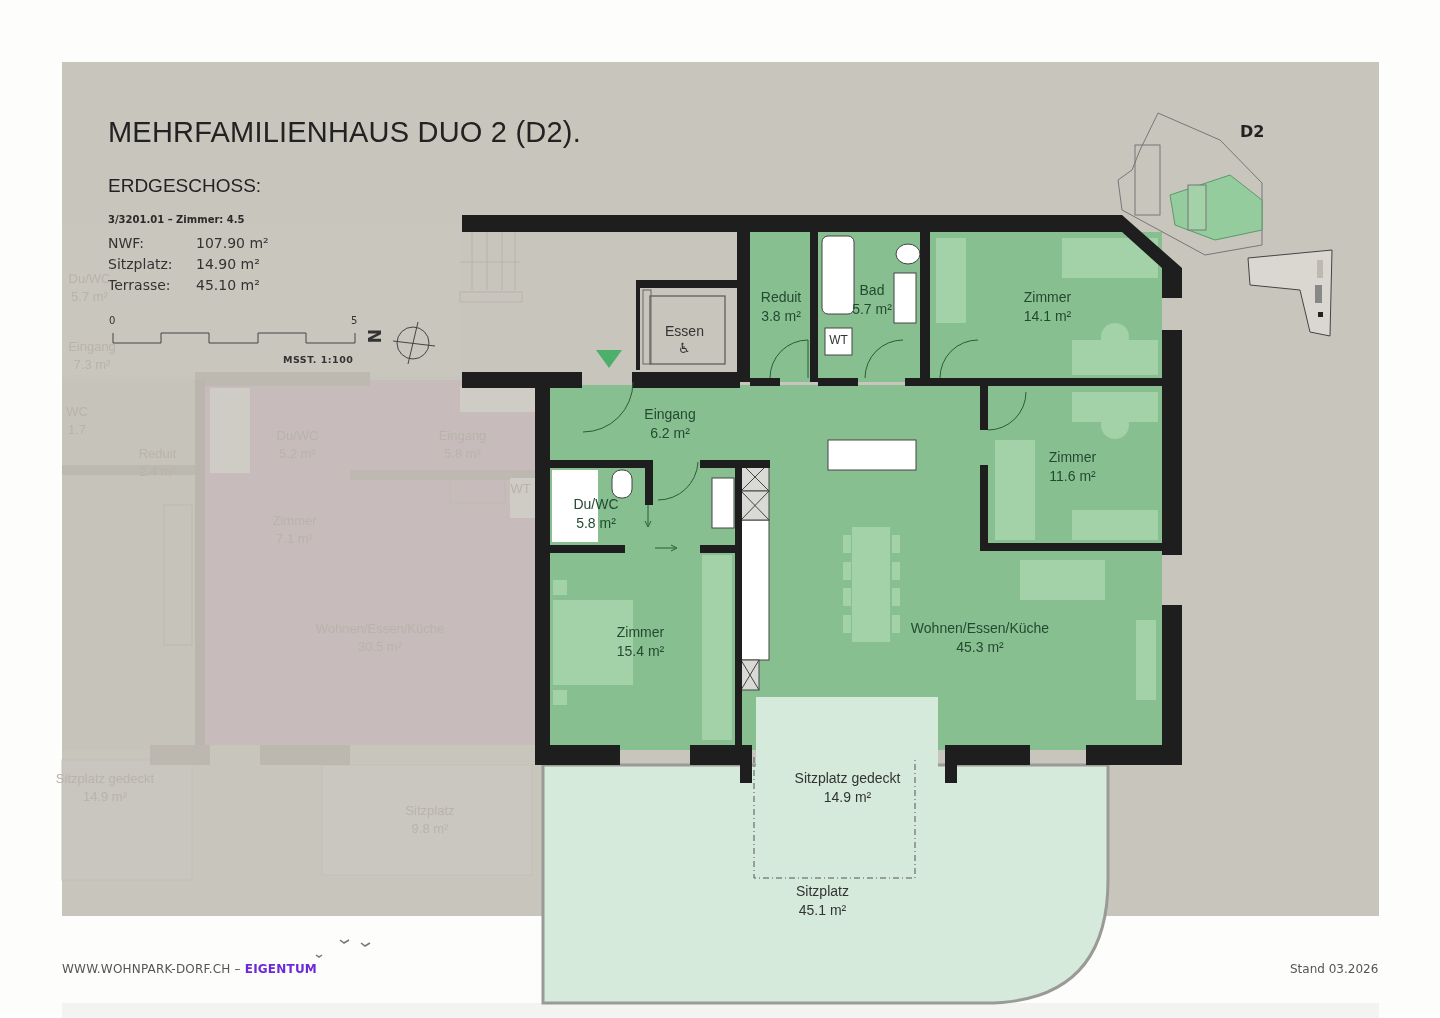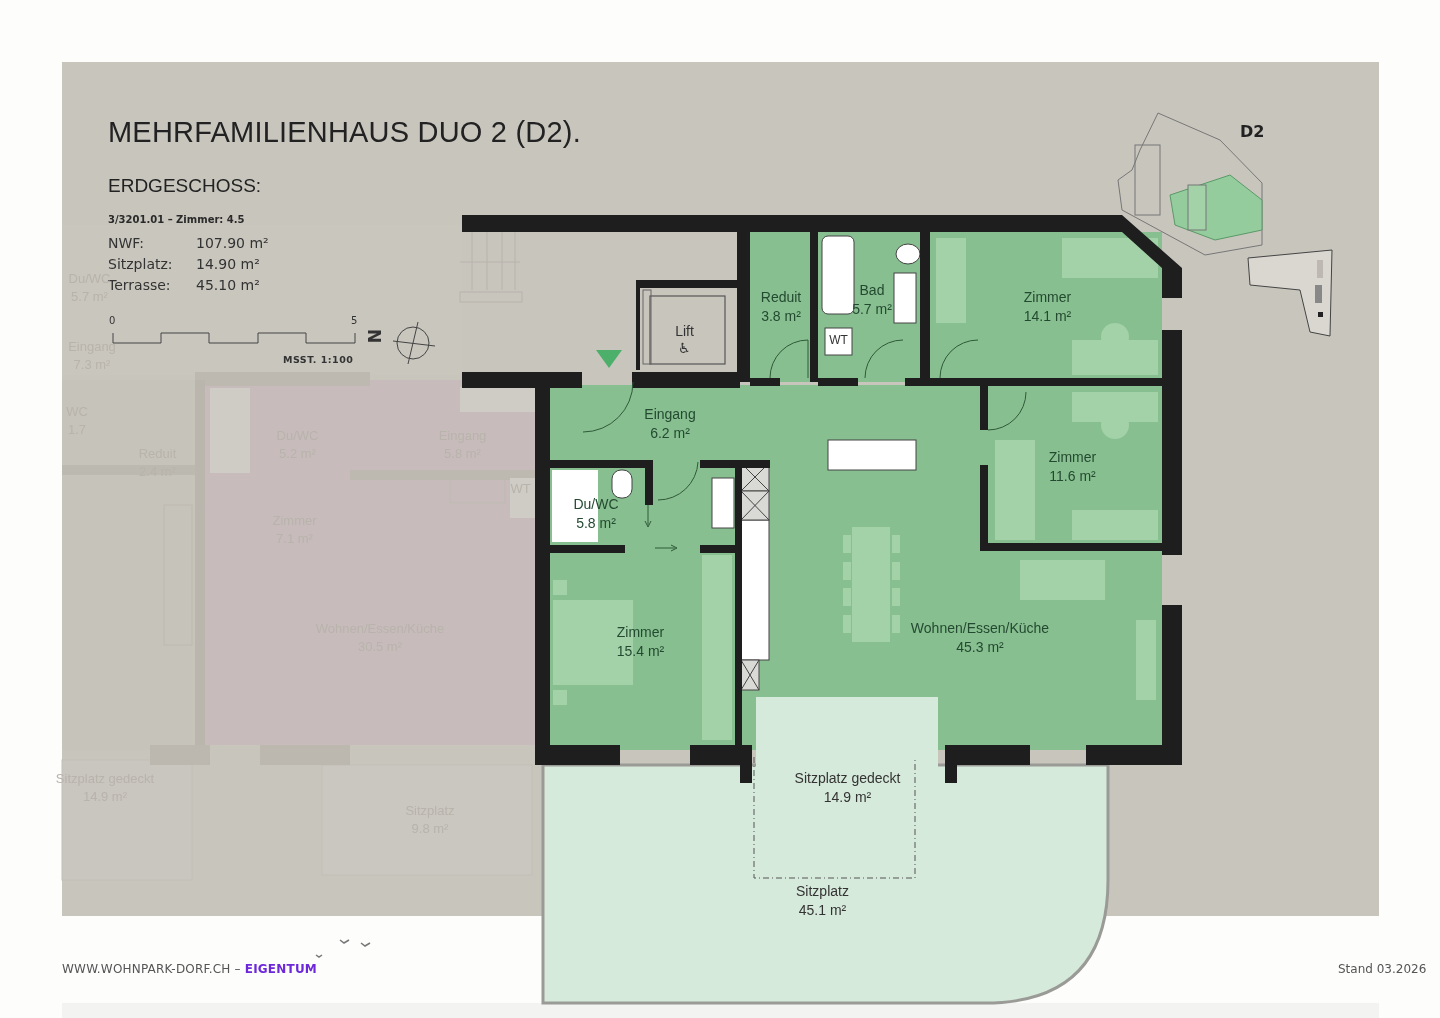--- a/index.html
+++ b/index.html
@@ -14,21 +14,21 @@
   .info-row { font-size:14px; color:#333; }
   .info-key { position:absolute; left:0; }
   .info-val { position:absolute; left:72px;margin-left:16px; }
   .scale-lbl { font-size:10px; color:#333; }
   .msst { left:283px; top:354px; font-size:9.5px; font-weight:bold; color:#333; letter-spacing:0.5px;text-align:center; }
   .room-lbl { text-align:center; font-size:14px; color:#234a30; line-height:19px; font-family:"Liberation Sans", sans-serif; white-space:nowrap; }
   .ghost-lbl { text-align:center; font-size:13px; color:#b8b3ab; line-height:18px; font-family:"Liberation Sans", sans-serif; white-space:nowrap; }
   .outer-lbl { text-align:center; font-size:14px; color:#333; line-height:19px; font-family:"Liberation Sans", sans-serif; white-space:nowrap; }
   .footer-l { left:62px; top:962px; font-size:12px; color:#555; letter-spacing:0.2px; }
   .footer-l b { color:#6d28d9; }
-  .footer-r { left:1290px; top:962px; font-size:12px; color:#555;margin-left:48px; }
+  .footer-r { left:1290px; top:962px; font-size:12px; color:#555; }
   .d2 { left:1240px; top:122px; font-size:16px; font-weight:bold; color:#222; }
 </style>
 </head>
 <body>
 
 <div id="panel" class="abs"></div>
 <div id="footer-strip" class="abs"></div>
 
 <svg class="abs" style="left:0;top:0" width="1440" height="1018">
 
@@ -287,21 +287,21 @@
   </div>
 <div class="abs room-lbl" style="left:848px;top:281px;width:48px">
     <div>Bad</div>
     <div>5.7 m²</div>
   </div>
 <div class="abs room-lbl" style="left:1005px;top:288px;width:85px">
     <div>Zimmer</div>
     <div>14.1 m²</div>
   </div>
 <div class="abs room-lbl" style="left:662px;top:322px;width:45px;color:#333">
-    <div>Lift</div>
+    <div>Essen</div>
   </div>
 <div class="abs" style="left:678px;top:340px;font-size:14px;color:#333">♿</div>
 <div class="abs" style="left:826px;top:333px;width:25px;text-align:center;font-size:12px;color:#333;font-family:'Liberation Sans',sans-serif">WT</div>
 <div class="abs room-lbl" style="left:630px;top:405px;width:80px">
     <div>Eingang</div>
     <div>6.2 m²</div>
   </div>
 <div class="abs room-lbl" style="left:1030px;top:448px;width:85px">
     <div>Zimmer</div>
     <div>11.6 m²</div>

